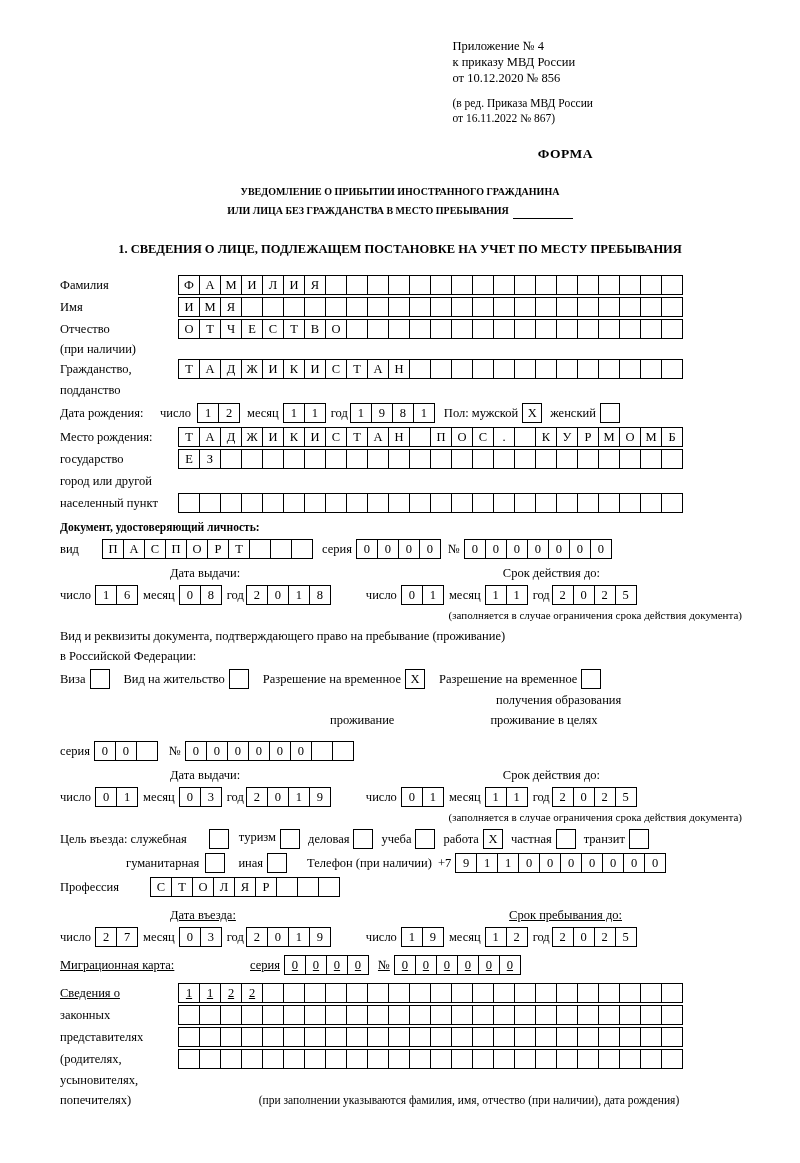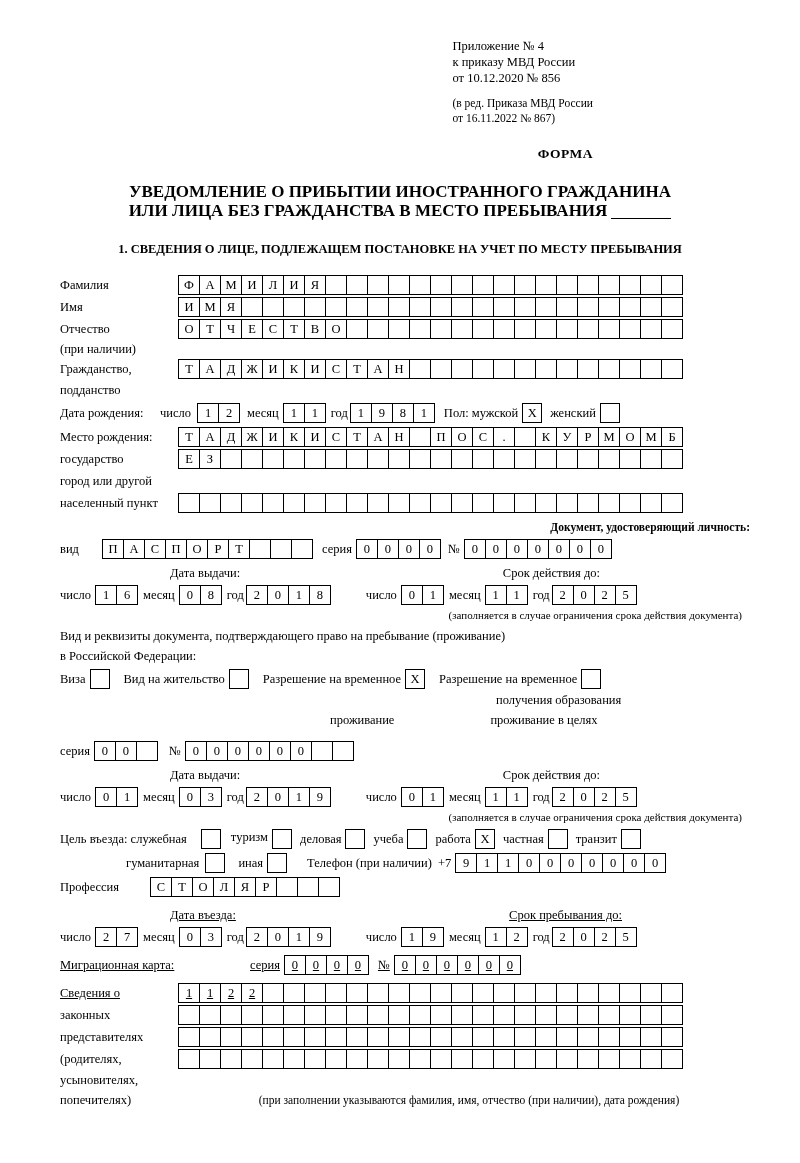--- a/index.html
+++ b/index.html
@@ -44,21 +44,21 @@
     font-size: 13.5px;
     letter-spacing: 0.5px;
   }
   .title {
     position: absolute;
     top: 182px;
     left: 0;
     width: 800px;
     text-align: center;
     font-weight: bold;
-    font-size: 17px;
+    font-size: 10px;
     line-height: 19px;
   }
   .title .ul {
     display: inline-block;
     width: 60px;
     border-bottom: 1px solid #000;
     vertical-align: middle;
     margin-left: 4px;
     height: 13px;
   }
@@ -389,21 +389,21 @@
           <span class="cell"></span>
           <span class="cell"></span>
           <span class="cell"></span>
           <span class="cell"></span>
           <span class="cell"></span>
           <span class="cell"></span>
       </div>
     </div>
 
     <div class="row mt4" style="justify-content:center">
-      <div style="width:100%;text-align:right;font-weight:bold;font-size:11.5px">Документ, удостоверяющий личность:</div>
+      <div style="width:100%;text-align:left;font-weight:bold;font-size:11.5px">Документ, удостоверяющий личность:</div>
     </div>
 
     <div class="row">
       <div class="lbl" style="width:42px;flex:0 0 42px">вид</div>
       <div class="cells">
         <span class="cell">П</span>
           <span class="cell">А</span>
           <span class="cell">С</span>
           <span class="cell">П</span>
           <span class="cell">О</span>
@@ -570,21 +570,21 @@
           <span class="cell">2</span>
           <span class="cell">5</span>
       </div>
     </div>
 
     <div class="row" style="min-height:16px">
       <div style="width:100%;text-align:right;font-size:11px;padding-right:8px">(заполняется в случае ограничения срока действия документа)</div>
     </div>
 
     <div class="row mt4">
-      <div class="lbl" style="margin-right:14px">Цель въезда: служебная</div>
+      <div class="lbl" style="margin-right:22px">Цель въезда: служебная</div>
       <span class="box"></span>
       <div class="lbl" style="margin:0 4px 4px 10px">туризм</div>
       <span class="box"></span>
       <div class="lbl" style="margin:0 4px 0 8px">деловая</div>
       <span class="box"></span>
       <div class="lbl" style="margin:0 4px 0 8px">учеба</div>
       <span class="box"></span>
       <div class="lbl" style="margin:0 4px 0 8px">работа</div>
       <span class="box">X</span>
       <div class="lbl" style="margin:0 4px 0 8px">частная</div>

